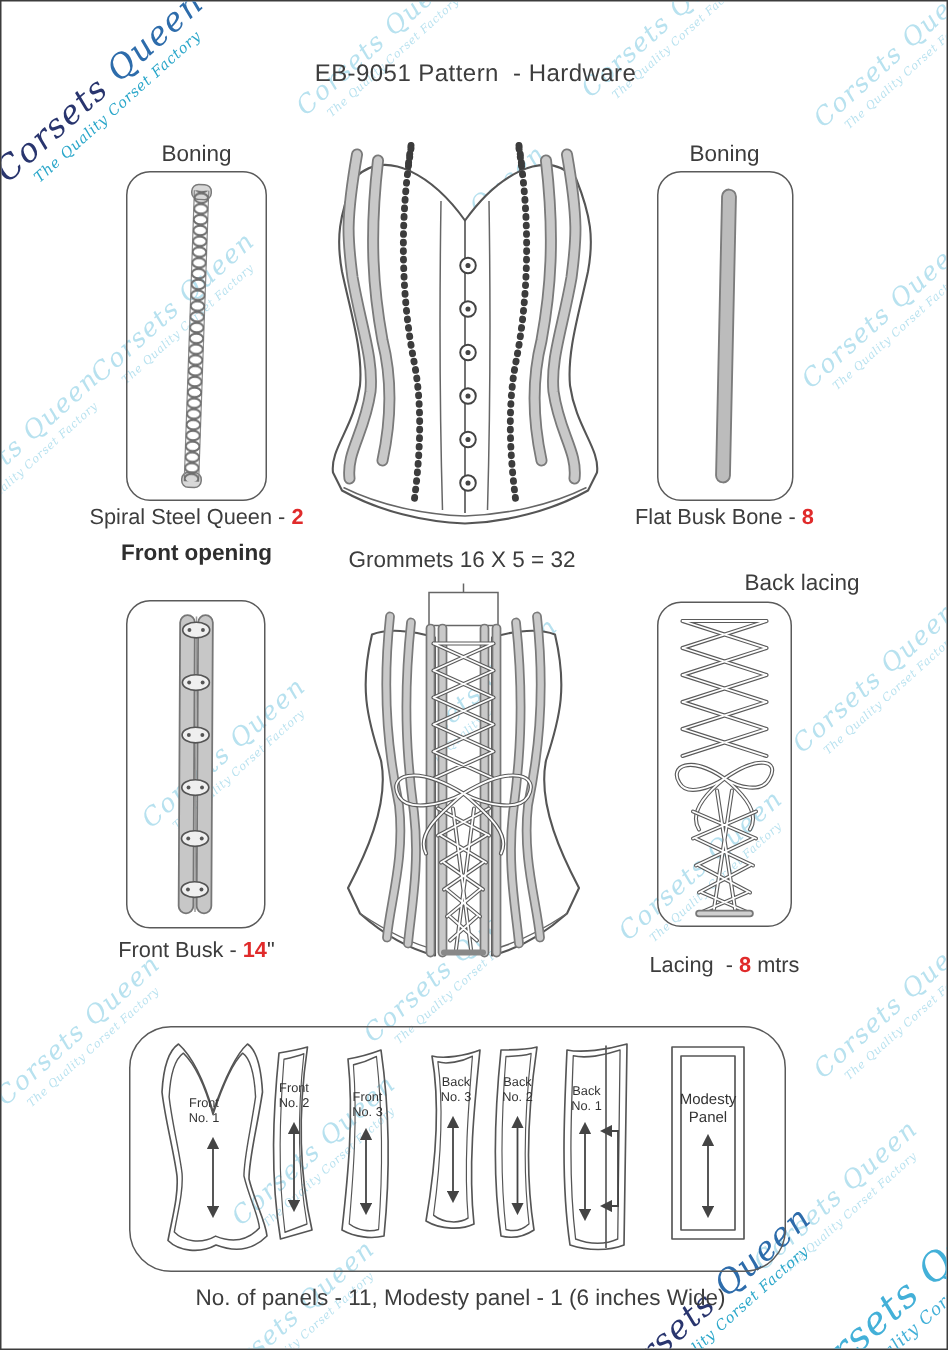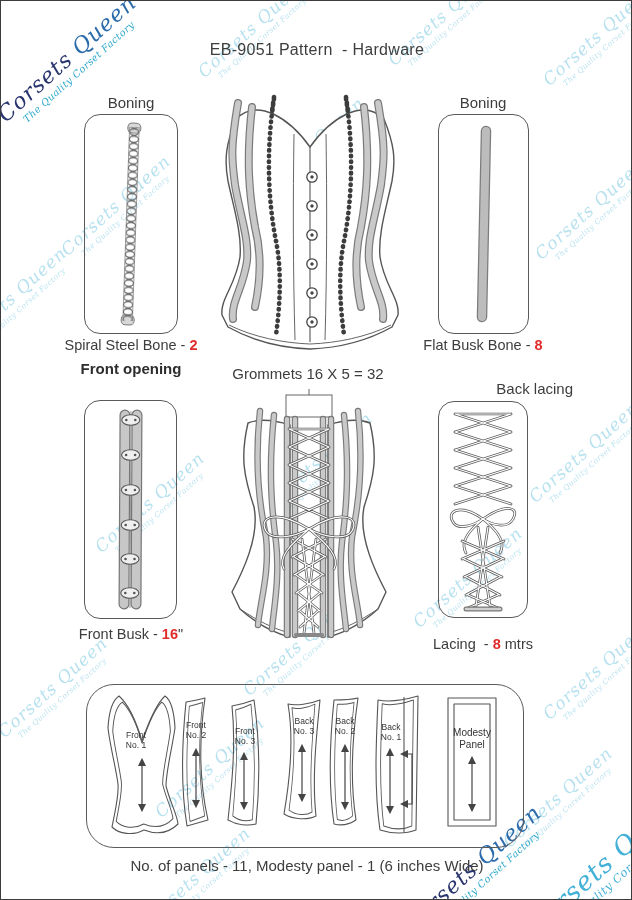--- a/index.html
+++ b/index.html
@@ -143,21 +143,21 @@
         </pattern>
       </defs>
       <g transform="rotate(2 47 110)">
         <rect x="40.5" y="9" width="13" height="10" rx="4.5" fill="#d8d8d8" stroke="#7a7a7a"></rect>
         <rect x="40.5" y="201" width="13" height="10" rx="4.5" fill="#d8d8d8" stroke="#7a7a7a"></rect>
         <line x1="42.2" y1="13" x2="42.2" y2="207" stroke="#8a8a8a" stroke-width=".8"></line>
         <line x1="51.8" y1="13" x2="51.8" y2="207" stroke="#8a8a8a" stroke-width=".8"></line>
         <rect x="42" y="13" width="10" height="194" fill="url(#chainp)"></rect>
       </g>
     </svg>
-    <div class="txt cap" style="left:30px;top:336px;width:200px;"><span>Spiral Steel Bone - </span><span class="red">2</span><span></span></div>
+    <div class="txt cap" style="left:30px;top:336px;width:200px;"><span>Spiral Steel Queen - </span><span class="red">2</span><span></span></div>
 
     <div class="txt lbl" style="left:392px;top:93px;width:180px;">Boning</div>
     <div class="box" style="left:437px;top:113px;width:91px;height:220px;"></div>
     <svg style="left:437px;top:113px;" width="91" height="220" viewBox="0 0 91 220">
       <line x1="48" y1="17" x2="44" y2="203" stroke="#7c7c7c" stroke-width="10.5" stroke-linecap="round"></line>
       <line x1="48" y1="17" x2="44" y2="203" stroke="#bcbcbc" stroke-width="8" stroke-linecap="round"></line>
     </svg>
     <div class="txt cap" style="left:392px;top:336px;width:180px;"><span>Flat Busk Bone - </span><span class="red">8</span><span></span></div>
 
     <svg style="left:207px;top:88px;" width="200" height="262" viewBox="0 0 200 262">
@@ -241,21 +241,21 @@
             <circle cx="-4.5" r="1.3" fill="#555"></circle>
             <circle cx="4.5" r="1.3" fill="#555"></circle>
           </g>
         <g transform="translate(45.8 193)">
             <ellipse rx="9" ry="5.2" fill="#efefef" stroke="#555" stroke-width="1.1"></ellipse>
             <circle cx="-4.5" r="1.3" fill="#555"></circle>
             <circle cx="4.5" r="1.3" fill="#555"></circle>
           </g>
       </g>
     </svg>
-    <div class="txt cap" style="left:30px;top:625px;width:200px;"><span>Front Busk - </span><span class="red">16</span><span>"</span></div>
+    <div class="txt cap" style="left:30px;top:625px;width:200px;"><span>Front Busk - </span><span class="red">14</span><span>"</span></div>
 
     <svg style="left:213px;top:386px;" width="190" height="262" viewBox="0 0 190 262">
       <line x1="95" y1="2" x2="95" y2="8" stroke="#666" stroke-width="1"></line>
       <rect x="72" y="8" width="46" height="22" fill="none" stroke="#666" stroke-width="1"></rect>
       <path class="inkf" d="M34 36 C26 70 30 90 40 120 C46 150 28 186 18 205 L26 222 C44 238 60 246 76 250 L76 38 C60 33 44 32 34 36 Z"></path>
       <path class="inkf" d="M156 36 C164 70 160 90 150 120 C144 150 162 186 172 205 L164 222 C146 238 130 246 114 250 L114 38 C130 33 146 32 156 36 Z"></path>
       <path class="thin" d="M26 222 C44 234 60 242 76 246"></path>
       <path class="thin" d="M164 222 C146 234 130 242 114 246"></path>
       <path class="boneO2" d="M46 24 C40 80 46 120 52 150 C56 185 46 215 44 238"></path>
       <path class="boneI2" d="M46 24 C40 80 46 120 52 150 C56 185 46 215 44 238"></path>

